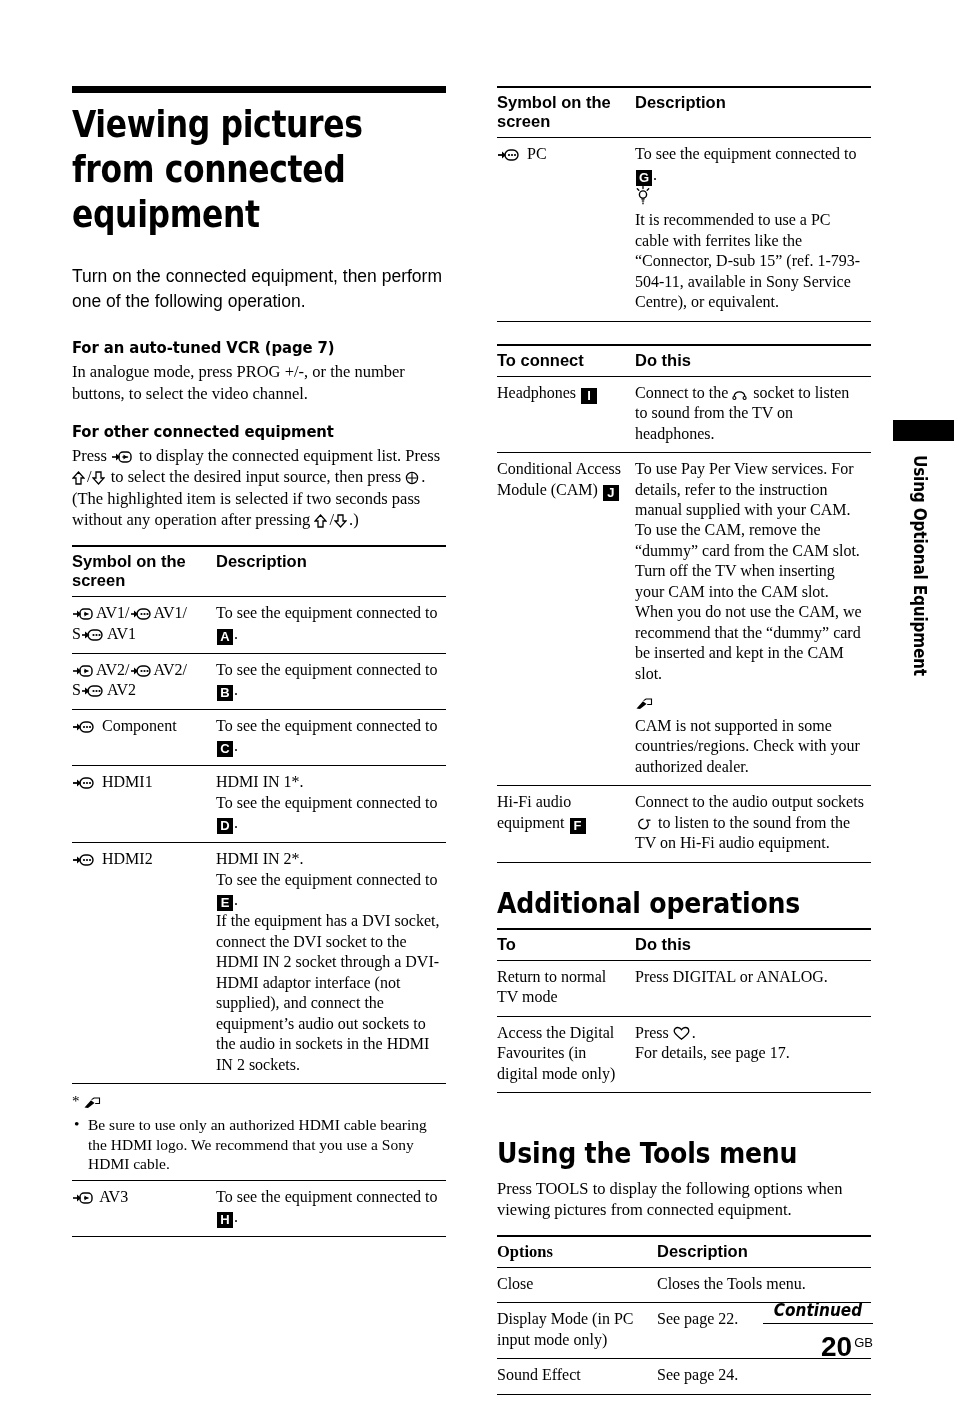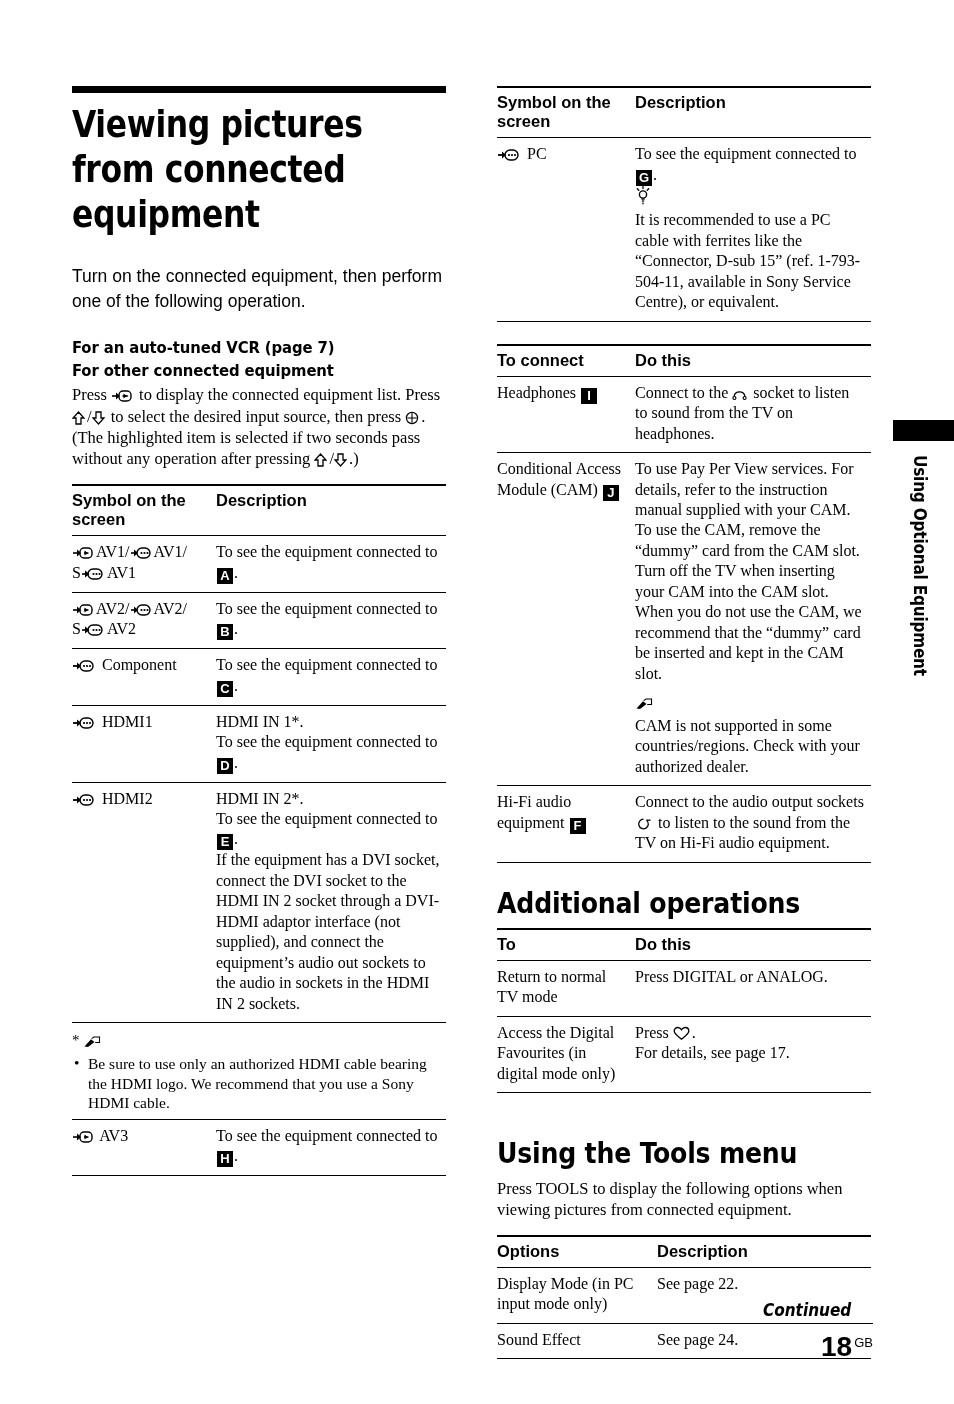--- a/index.html
+++ b/index.html
@@ -194,21 +194,21 @@
     text-align: right;
   }
   .footer .cont {
     font-family: "DejaVu Sans Condensed", "Liberation Sans Narrow", "Liberation Sans", sans-serif;
     font-weight: bold;
     font-style: italic;
     font-size: 17px;
     border-bottom: 1.6px solid #000;
     padding-bottom: 3px;
     display: block;
-    text-align: left;
+    text-align: center;
   }
   .footer .pageno {
     font-family: "Liberation Sans", "DejaVu Sans", sans-serif;
     font-weight: bold;
     font-size: 28px;
     margin-top: 7px;
     display: inline-block;
   }
   .footer .gb {
     font-family: "Liberation Sans", "DejaVu Sans", sans-serif;
@@ -226,20 +226,21 @@
 
   <div class="col-left">
 
     <div class="rule-thick"></div>
 
     <h1 class="title">Viewing pictures from connected equipment</h1>
 
     <p class="intro">Turn on the connected equipment, then perform one of the following operation.</p>
 
     <h2 class="sub">For an auto-tuned VCR (page 7)</h2>
+    <p class="body">In analogue mode, press PROG +/-, or the number buttons, to select the video channel.</p>
 
     <h2 class="sub">For other connected equipment</h2>
     <p class="body tight"><span>Press </span><span class="sym"><svg width="22" height="14" viewBox="0 0 22 14">
             <path d="M1 7 H7" stroke="#000" stroke-width="1.6" fill="none"></path>
             <path d="M5 3.4 L9 7 L5 10.6 Z" fill="#000"></path>
             <rect x="8" y="2" width="12" height="10" rx="4" ry="4" fill="none" stroke="#000" stroke-width="1.4"></rect>
             <path d="M12 7 L16.5 7" stroke="#000" stroke-width="1.5" stroke-linecap="round"></path>
             <path d="M12.5 4.6 L16 7 L12.5 9.4 Z" fill="#000"></path>
           </svg></span><span> to display the connected equipment list. Press </span><span class="sym"><svg width="13" height="14" viewBox="0 0 13 14">
             <path d="M6.5 1 L12 7 L9 7 L9 13 L4 13 L4 7 L1 7 Z" fill="none" stroke="#000" stroke-width="1.3"></path>
@@ -500,40 +501,44 @@
         </tr>
       </tbody>
     </table>
 
     <h2 class="section" style="margin-top:44px;">Using the Tools menu</h2>
     <p class="body" style="margin-bottom:14px;">Press TOOLS to display the following options when viewing pictures from connected equipment.</p>
 
     <table class="doc">
       <thead>
         <tr>
-          <th class="c1w" style="width:152px;">Options</th>
+          <th class="c1w" style="width:152px;font-family:Liberation Serif, serif;">Options</th>
           <th>Description</th>
         </tr>
       </thead>
       <tbody>
         <tr>
+          <td class="c1w" style="width:152px;">Close</td>
+          <td>Closes the Tools menu.</td>
+        </tr>
+        <tr>
           <td class="c1w" style="width:152px;">Display Mode (in PC input mode only)</td>
           <td>See page 22.</td>
         </tr>
         <tr>
           <td class="c1w" style="width:152px;">Sound Effect</td>
           <td>See page 24.</td>
         </tr>
 
       </tbody>
     </table>
 
   </div>
 
   <div class="side-tab-bar"></div>
   <div class="side-tab-text">Using Optional Equipment</div>
 
   <div class="footer">
     <span class="cont">Continued</span>
-    <span class="pageno">18</span><span class="gb">GB</span>
+    <span class="pageno">20</span><span class="gb">GB</span>
   </div>
 
 </div>
 
 </body></html>

